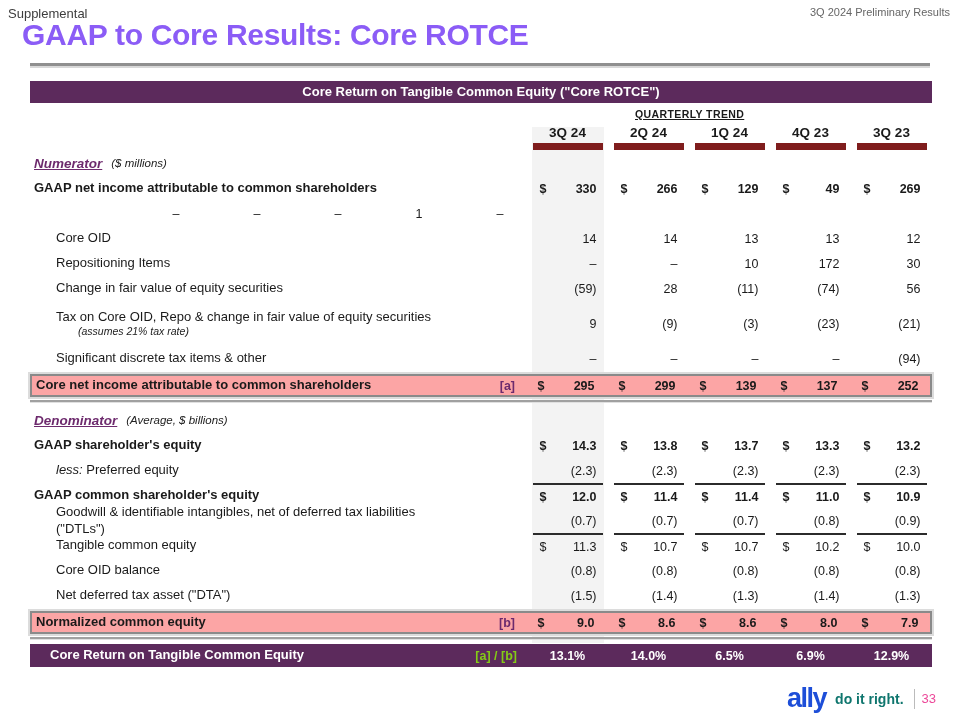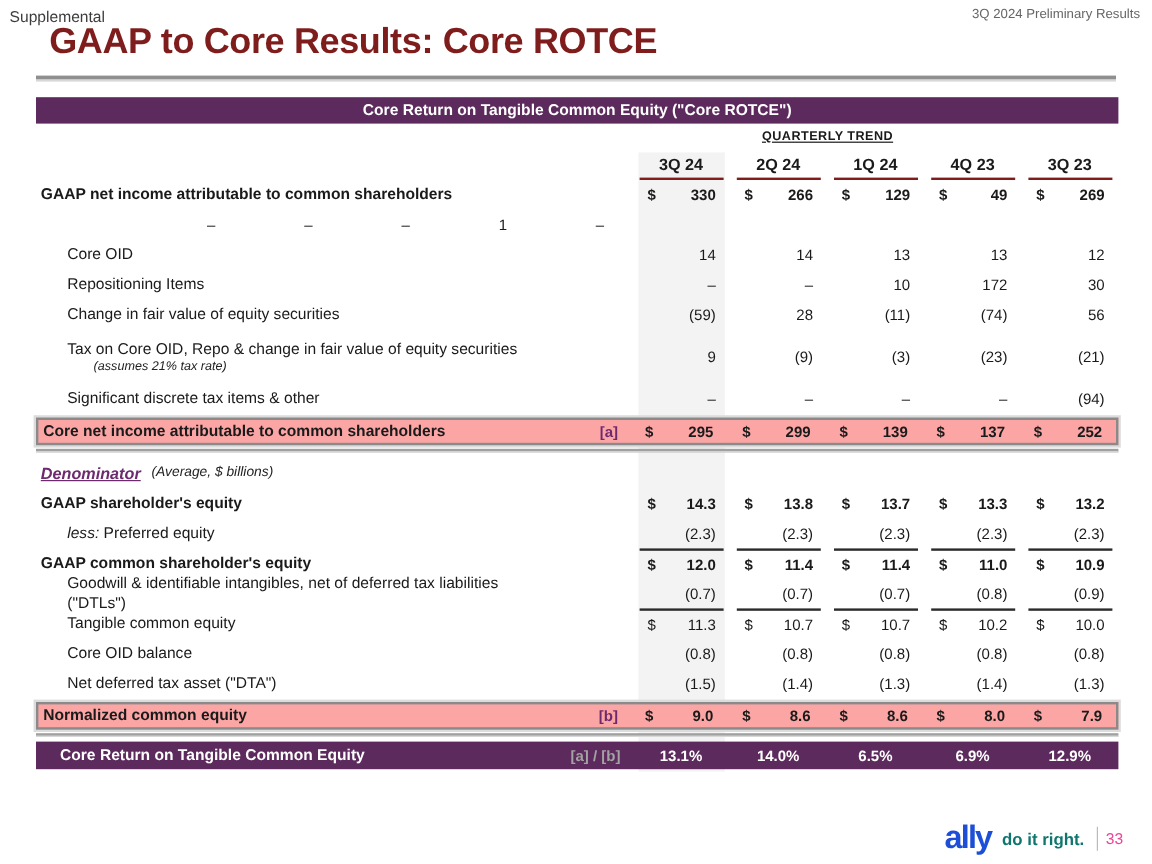--- a/index.html
+++ b/index.html
@@ -1,21 +1,21 @@
 <!DOCTYPE html>
 <html><head>
 <meta charset="utf-8">
 <style>
   * { margin:0; padding:0; box-sizing:border-box; }
   html,body { width:960px; height:720px; }
   body { font-family:"Liberation Sans","DejaVu Sans",sans-serif; background:#ffffff; color:#1a1a1a; position:relative; overflow:hidden; }
 
   .eyebrow { position:absolute; left:8px; top:6px; font-size:13px; color:#3d3d3d; }
   .topright { position:absolute; right:10px; top:6px; font-size:11px; color:#666; }
-  .title { position:absolute; left:41px; top:18px; font-size:30px; font-weight:800; color:#7f1d1d; letter-spacing:-0.3px; }
+  .title { position:absolute; left:22px; top:18px; font-size:30px; font-weight:800; color:#8b5cf6; letter-spacing:-0.3px; }
   .title-rule { position:absolute; left:30px; top:63px; width:900px; height:3px; background:#8f8f8f; box-shadow:0 2px 0 #d8d8d8; }
   .banner { position:absolute; left:30px; top:81px; width:902px; height:22px; background:#5c2a5c; color:#fff; font-weight:700; font-size:13px; text-align:center; line-height:22px; }
 
   .band { position:absolute; left:532px; top:127px; width:72px; height:516px; background:#f3f3f3; z-index:0; }
 
   #table { position:absolute; left:30px; top:106px; width:902px; z-index:1; padding-top:18px; }
   .trend { position:absolute; top:2px; left:605px; width:200px; text-align:left; font-size:10.5px; font-weight:600; letter-spacing:0.4px; text-decoration:underline; color:#1a1a1a; }
 
   .row { display:flex; align-items:stretch; height:25px; font-size:13px; }
   .row.hdr { height:26px; }
@@ -25,30 +25,30 @@
 
   .c-label { flex:1; display:flex; align-items:center; padding-left:4px; }
   .c-label.indent { padding-left:26px; }
   .lab-inner { line-height:1.25; }
   .sub { margin-left:22px; font-style:italic; font-size:10.5px; color:#222; }
   .pfx { font-style:italic; }
   .row.bold .c-label, .row.boxed .c-label { font-weight:700; }
   .row.final .c-label { font-weight:700; padding-left:20px; }
 
   .c-marker { width:80px; display:flex; align-items:center; justify-content:flex-end; padding-right:10px; font-weight:800; color:#6d2a6d; font-size:12.5px; }
-  .row.final .c-marker { color:#a3a3a3; }
+  .row.final .c-marker { color:#84cc16; }
 
   .c-val { width:70px; margin:0 5.5px; display:flex; align-items:center; justify-content:space-between; padding:0 6px 0 7px; font-size:12.5px; }
   .row.bold .c-val, .row.boxed .c-val { font-weight:700; }
   .row.topline .c-val { border-top:2px solid #2b2b2b; }
   .row.final .c-val { justify-content:center; font-weight:700; padding:0; }
   .d { min-width:9px; text-align:left; }
   .n { text-align:right; }
 
-  .hcell { width:70px; margin:0 5.5px; display:flex; align-items:flex-end; justify-content:center; font-weight:800; font-size:13.5px; border-bottom:2px solid #7f1d1d; padding-bottom:3px; }
+  .hcell { width:70px; margin:0 5.5px; display:flex; align-items:flex-end; justify-content:center; font-weight:800; font-size:13.5px; border-bottom:7px solid #7f1d1d; padding-bottom:3px; }
 
   .sec { height:26px; display:flex; align-items:center; padding-left:4px; gap:9px; }
   .sec-h { color:#6d2a6d; font-weight:800; font-style:italic; text-decoration:underline; font-size:13.5px; }
   .sec-u { font-style:italic; font-size:11.5px; color:#222; }
 
   .divider { height:3px; background:#a0a0a0; border-bottom:1px solid #e0e0e0; margin:3px 0 4px; }
 
   .footer { position:absolute; right:24px; bottom:8px; display:flex; align-items:center; }
   .logo { font-size:27px; font-weight:800; color:#1d4ed8; letter-spacing:-1.5px; line-height:1; }
   .tagline { color:#0f766e; font-weight:800; font-size:14px; margin-left:9px; }
@@ -69,20 +69,24 @@
     <div class="trend">QUARTERLY TREND</div>
     <div class="row hdr">
       <div class="c-label"></div>
       <div class="c-marker"></div>
       <div class="hcell">3Q 24</div>
       <div class="hcell">2Q 24</div>
       <div class="hcell">1Q 24</div>
       <div class="hcell">4Q 23</div>
       <div class="hcell">3Q 23</div>
     </div>
+    <div class="sec">
+      <span class="sec-h">Numerator</span>
+      <span class="sec-u">($ millions)</span>
+    </div>
     <div class="row bold">
       <div class="c-label">
         <div class="lab-inner"><span>GAAP net income attributable to common shareholders</span></div>
       </div>
       <div class="c-marker"></div>
       <div class="c-val">
         <span class="d">$</span>
         <span class="n">330</span>
       </div>
       <div class="c-val">

